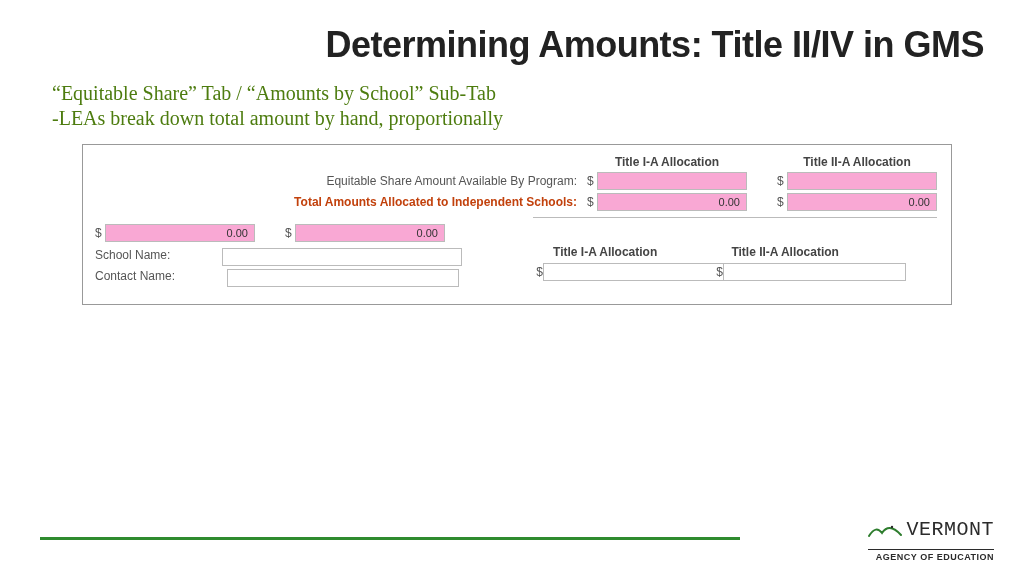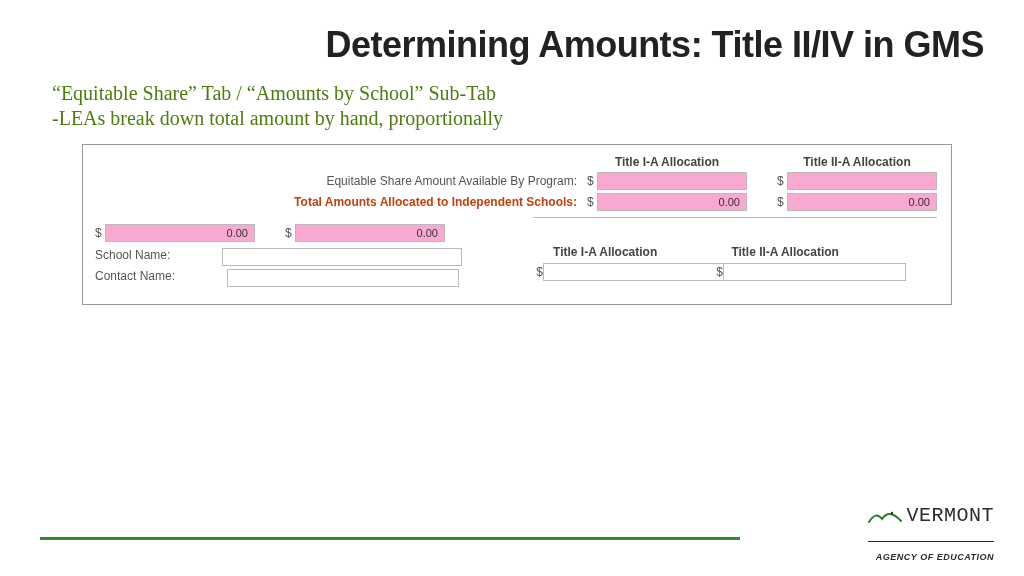--- a/index.html
+++ b/index.html
@@ -143,23 +143,22 @@
     display: inline-flex;
     align-items: center;
   }
   .logo .state svg { margin-right: 4px; }
   .logo .agency {
     font-size: 9px;
     font-weight: 700;
     letter-spacing: 0.5px;
     color: #2b2b2b;
     border-top: 1px solid #2b2b2b;
-    margin-top: 14px;
-    padding-top: 11px;
-    font-style: italic;
+    margin-top: 8px;
+    padding-top: 3px;
   }
 </style>
 </head>
 <body>
 
 <div class="slide">
   <h1 class="title">Determining Amounts: Title II/IV in GMS</h1>
   <p class="sub">“Equitable Share” Tab / “Amounts by School” Sub-Tab</p>
   <p class="sub">-LEAs break down total amount by hand, proportionally</p>
 

